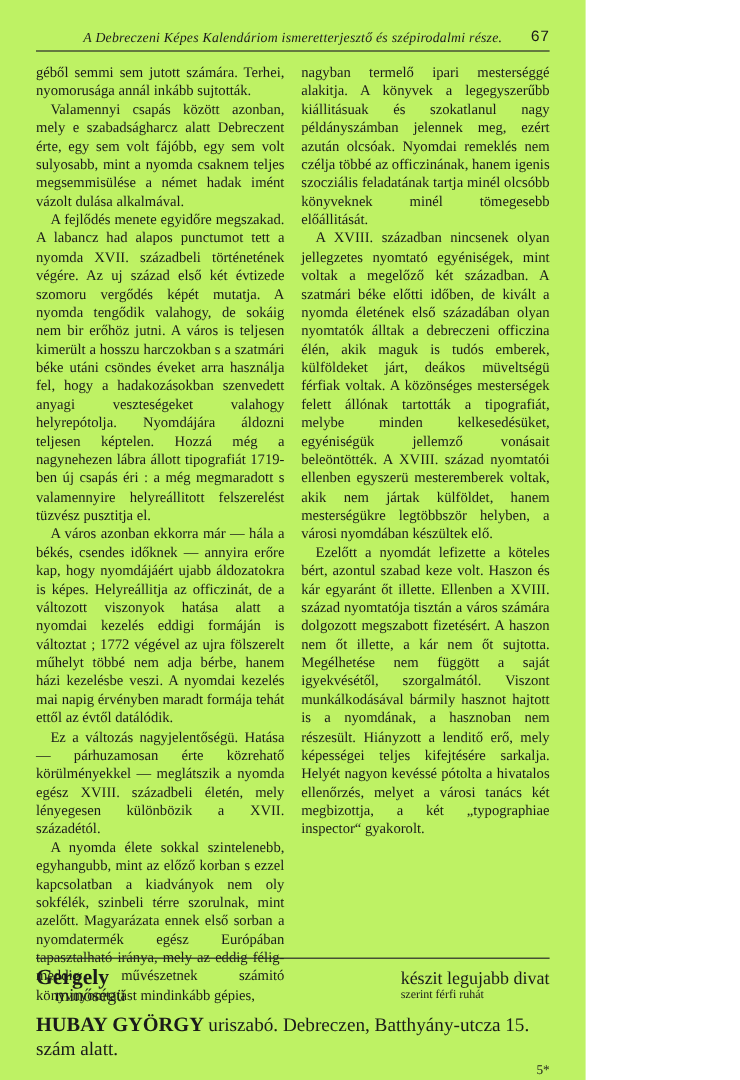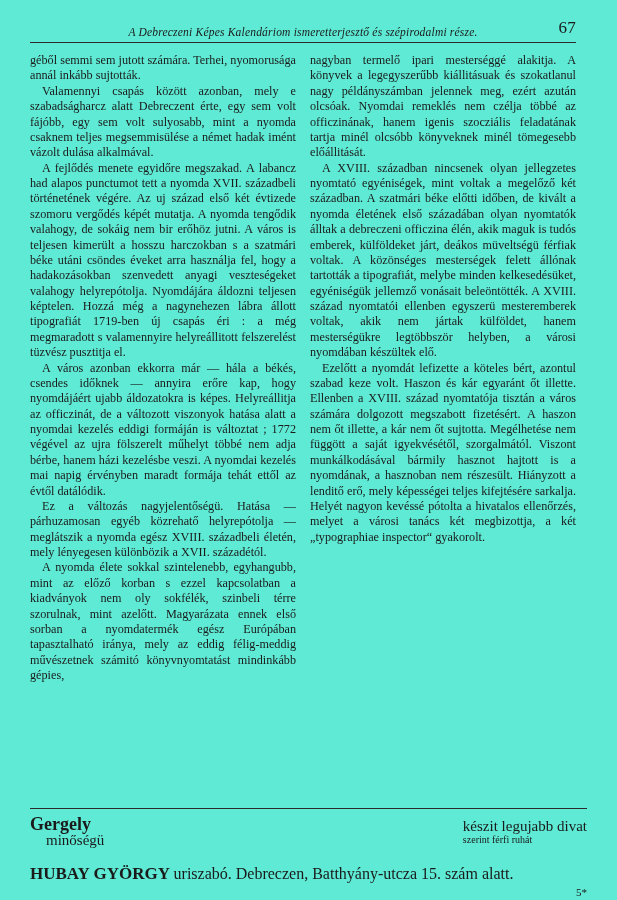--- a/index.html
+++ b/index.html
@@ -9,45 +9,46 @@
   }
   body {
     width: 617px;
     height: 900px;
     font-family: "Liberation Serif", serif;
     color: #1a1a1a;
     overflow: hidden;
   }
   .page {
     position: relative;
-    width: 617px;
+    width: 488px;
     height: 900px;
     box-sizing: border-box;
-    padding: 26px 41px 10px 30px;
-    background: #5eead4;
+    padding: 26px 30px 10px 30px;
+    background: #bef264;
   }
   .header {
     display: flex;
     align-items: baseline;
     justify-content: center;
     position: relative;
     font-size: 11.5px;
     letter-spacing: 0.2px;
   }
   .header-title {
     font-style: italic;
     font-family: "Liberation Serif", serif;
   }
   .header-page {
     position: absolute;
     right: 0;
     bottom: 0;
-    font-size: 17px;
+    font-size: 13px;
     font-style: normal;
     font-weight: normal;
+    font-family: Liberation Mono, monospace;
   }
   .rule {
     border: 0;
     border-top: 1px solid #2a2a2a;
     margin: 4px 0 10px 0;
   }
   .rule-bottom {
     border: 0;
     border-top: 1px solid #2a2a2a;
     margin: 6px 0 6px 0;
@@ -105,21 +106,21 @@
   }
   .ad-right {
     font-size: 15px;
     line-height: 1.1;
   }
   .ad-right .small {
     display: block;
     font-size: 10px;
   }
   .ad-line2 {
-    margin-top: 16px;
+    margin-top: 6px;
     font-size: 17px;
     font-weight: bold;
     letter-spacing: 0px;
   }
   .ad-line2 .reg {
     font-weight: normal;
     font-size: 16px;
   }
   .footer-mark {
     position: absolute;
@@ -139,21 +140,21 @@
   </div>
   <hr class="rule">
 
   <div class="columns">
 
     <div class="col">
       <p class="noindent">géből semmi sem jutott számára. Terhei, nyomorusága annál inkább sujtották.</p>
       <p>Valamennyi csapás között azonban, mely e szabadságharcz alatt Debreczent érte, egy sem volt fájóbb, egy sem volt sulyosabb, mint a nyomda csaknem teljes megsemmisülése a német hadak imént vázolt dulása alkalmával.</p>
       <p>A fejlődés menete egyidőre megszakad. A labancz had alapos punctumot tett a nyomda XVII. századbeli történetének végére. Az uj század első két évtizede szomoru vergődés képét mutatja. A nyomda tengődik valahogy, de sokáig nem bir erőhöz jutni. A város is teljesen kimerült a hosszu harczokban s a szatmári béke utáni csöndes éveket arra használja fel, hogy a hadakozásokban szenvedett anyagi veszteségeket valahogy helyrepótolja. Nyomdájára áldozni teljesen képtelen. Hozzá még a nagynehezen lábra állott tipografiát 1719-ben új csapás éri : a még megmaradott s valamennyire helyreállitott felszerelést tüzvész pusztitja el.</p>
       <p>A város azonban ekkorra már — hála a békés, csendes időknek — annyira erőre kap, hogy nyomdájáért ujabb áldozatokra is képes. Helyreállitja az officzinát, de a változott viszonyok hatása alatt a nyomdai kezelés eddigi formáján is változtat ; 1772 végével az ujra fölszerelt műhelyt többé nem adja bérbe, hanem házi kezelésbe veszi. A nyomdai kezelés mai napig érvényben maradt formája tehát ettől az évtől datálódik.</p>
-      <p>Ez a változás nagyjelentőségü. Hatása — párhuzamosan egyéb közrehatő helyrepótolja — meglátszik a nyomda egész XVIII. századbeli életén, mely lényegesen különbözik a XVII. századétól.</p>
+      <p>Ez a változás nagyjelentőségü. Hatása — párhuzamosan érte közrehatő körülményekkel — meglátszik a nyomda egész XVIII. századbeli életén, mely lényegesen különbözik a XVII. századétól.</p>
       <p>A nyomda élete sokkal szintelenebb, egyhangubb, mint az előző korban s ezzel kapcsolatban a kiadványok nem oly sokfélék, szinbeli térre szorulnak, mint azelőtt. Magyarázata ennek első sorban a nyomdatermék egész Európában tapasztalható iránya, mely az eddig félig-meddig művészetnek számitó könyvnyomtatást mindinkább gépies,</p>
     </div>
 
     <div class="col">
       <p class="noindent">nagyban termelő ipari mesterséggé alakitja. A könyvek a legegyszerűbb kiállitásuak és szokatlanul nagy példányszámban jelennek meg, ezért azután olcsóak. Nyomdai remeklés nem czélja többé az officzinának, hanem igenis szocziális feladatának tartja minél olcsóbb könyveknek minél tömegesebb előállitását.</p>
       <p>A XVIII. században nincsenek olyan jellegzetes nyomtató egyéniségek, mint voltak a megelőző két században. A szatmári béke előtti időben, de kivált a nyomda életének első századában olyan nyomtatók álltak a debreczeni officzina élén, akik maguk is tudós emberek, külföldeket járt, deákos müveltségü férfiak voltak. A közönséges mesterségek felett állónak tartották a tipografiát, melybe minden kelkesedésüket, egyéniségük jellemző vonásait beleöntötték. A XVIII. század nyomtatói ellenben egyszerü mesteremberek voltak, akik nem jártak külföldet, hanem mesterségükre legtöbbször helyben, a városi nyomdában készültek elő.</p>
       <p>Ezelőtt a nyomdát lefizette a köteles bért, azontul szabad keze volt. Haszon és kár egyaránt őt illette. Ellenben a XVIII. század nyomtatója tisztán a város számára dolgozott megszabott fizetésért. A haszon nem őt illette, a kár nem őt sujtotta. Megélhetése nem függött a saját igyekvésétől, szorgalmától. Viszont munkálkodásával bármily hasznot hajtott is a nyomdának, a hasznoban nem részesült. Hiányzott a lenditő erő, mely képességei teljes kifejtésére sarkalja. Helyét nagyon kevéssé pótolta a hivatalos ellenőrzés, melyet a városi tanács két megbizottja, a két „typographiae inspector“ gyakorolt.</p>
     </div>
 
   </div>

